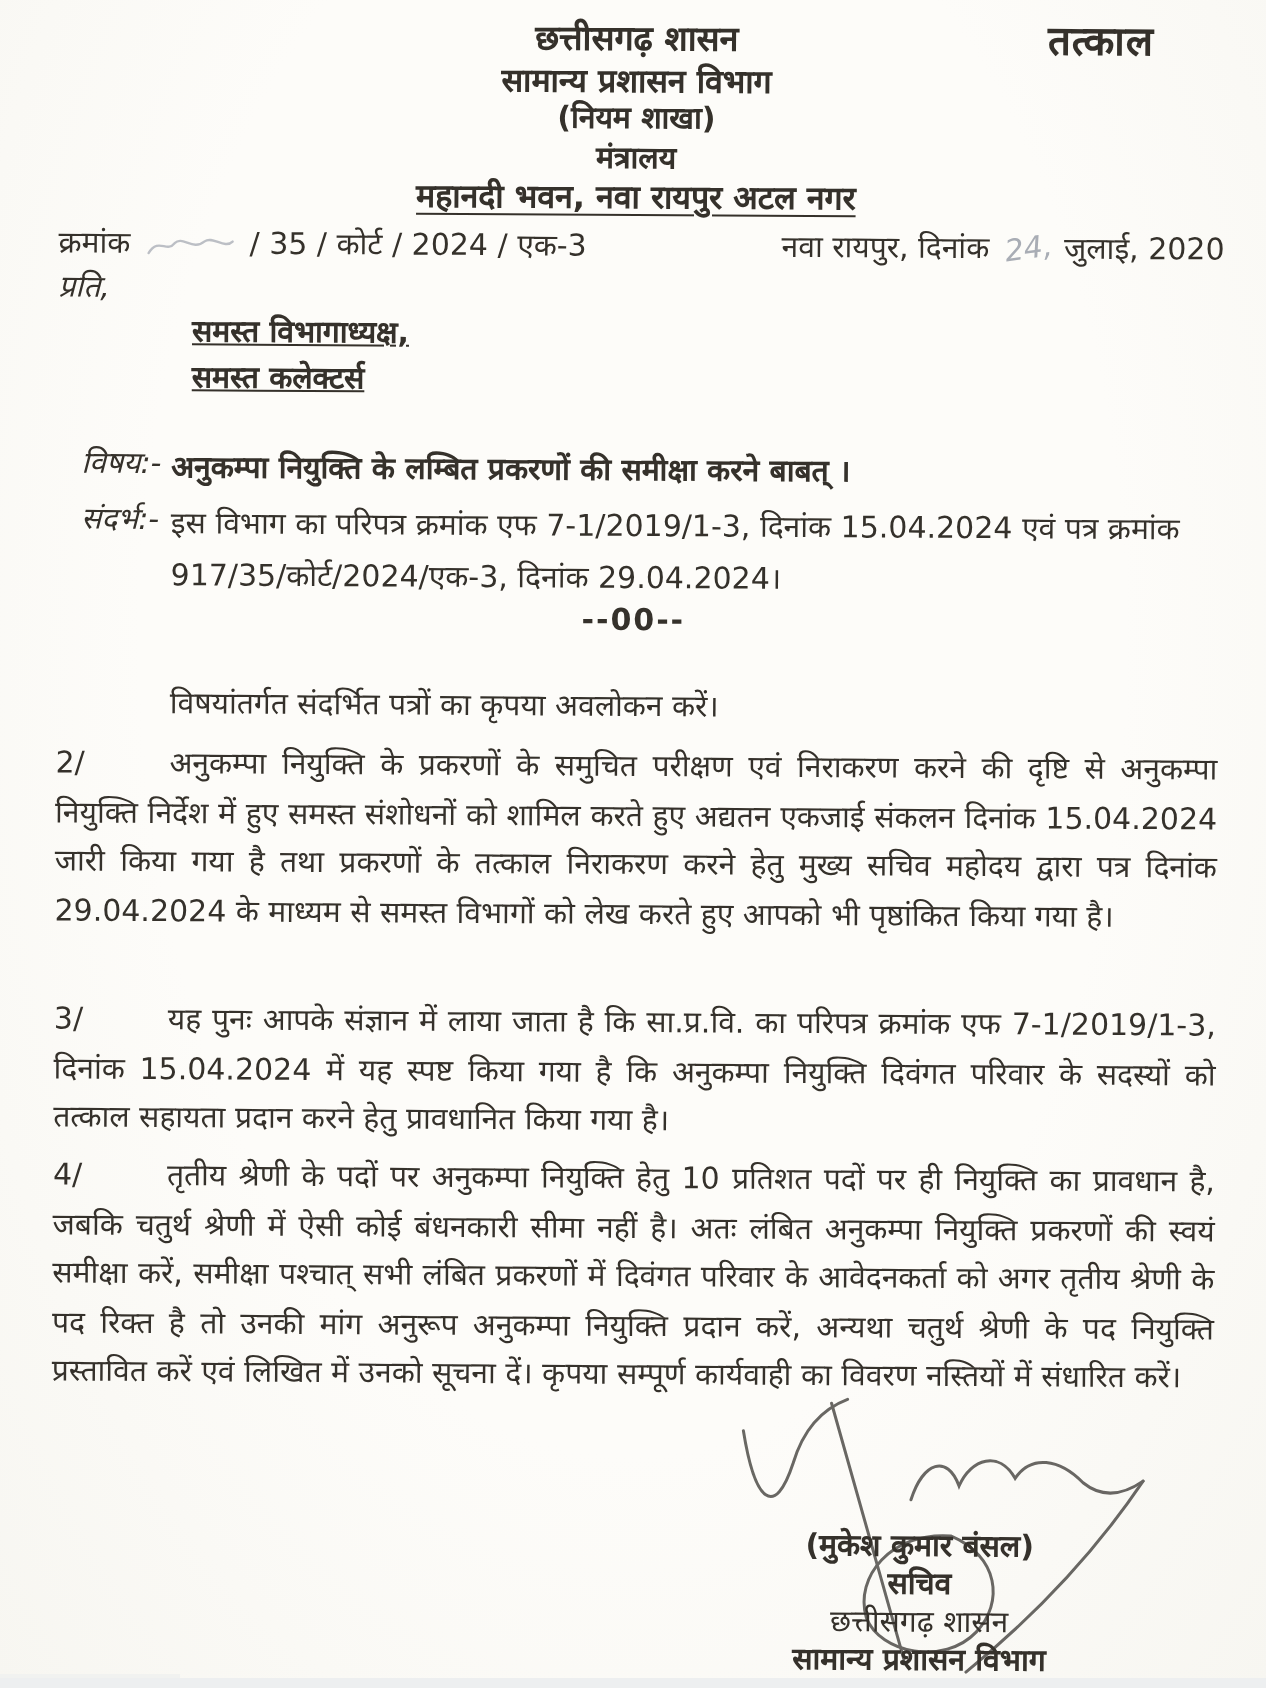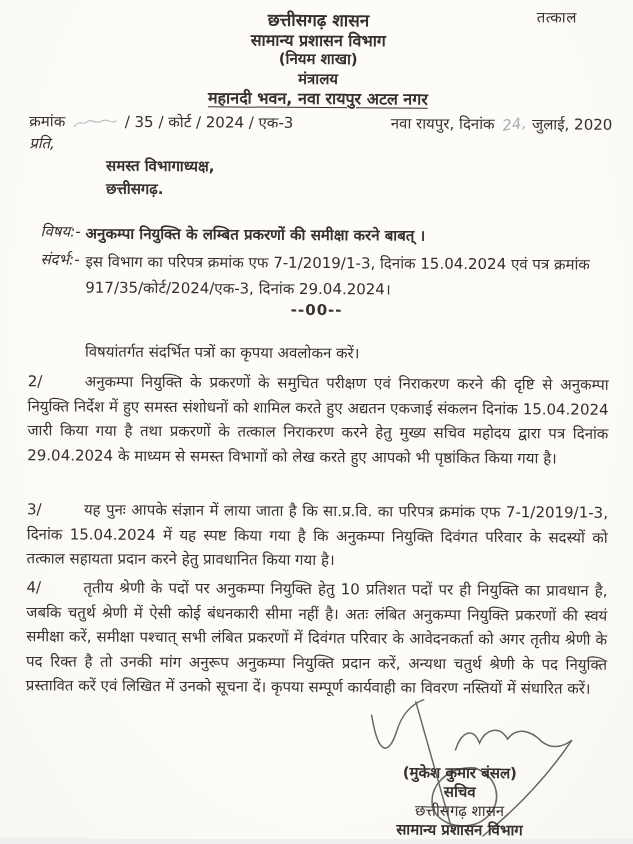--- a/index.html
+++ b/index.html
@@ -9,35 +9,35 @@
     margin:0 auto;
     background:radial-gradient(ellipse at 50% 38%, #fdfcf9 55%, #f7f6f1 100%);
     overflow:hidden;
     font-family:"DejaVu Sans","Liberation Sans",sans-serif;
     color:#35312b;
     font-size:15px;
   }
   .tilt{position:absolute;inset:0;transform:rotate(0.35deg);transform-origin:50% 40%;}
   .abs{position:absolute;}
   .bold{font-weight:700;}
-  .urgency{top:5px;right:58px;font-weight:400;font-size:15px;letter-spacing:.5px;}
+  .urgency{top:5px;right:58px;font-weight:700;font-size:20px;letter-spacing:.5px;}
   .header{top:11px;left:0;right:0;text-align:center;line-height:19.5px;font-weight:700;}
   .header .h1{font-size:17px;}
   .header .h2{font-size:16px;}
   .header .h3,.header .h4{font-size:15px;}
   .header .h5{font-size:16px;text-decoration:underline;text-underline-offset:3px;}
   .refline{top:112px;left:28px;right:22px;display:flex;justify-content:space-between;align-items:baseline;}
   .refleft,.refright{white-space:nowrap;}
   .hand{
     color:#a9adb5;font-style:italic;display:inline-block;
     transform:rotate(-8deg);margin:0 1px 0 3px;font-size:15px;
   }
   .squiggle{vertical-align:middle;margin:0 2px;}
   .prati{top:134px;left:28px;font-style:italic;}
-  .addr{top:156px;left:105px;line-height:22.5px;font-weight:700;}
+  .addr{top:156px;left:95px;line-height:22.5px;font-weight:700;text-decoration:underline;}
   .labelrow{left:28px;right:22px;}
   .labelrow .lbl{position:absolute;left:12px;top:0;font-style:italic;}
   .labelrow .cnt{display:block;margin-left:57px;text-align:left;line-height:26px;}
   .subject-row{top:222px;}
   .subject-row .cnt{font-weight:700;}
   .reference-row{top:250px;}
   .divider{top:301px;left:0;right:0;text-align:center;font-weight:700;letter-spacing:1px;}
   .intro{top:342px;left:85px;right:40px;}
   .bodypara{left:28px;right:24px;text-align:justify;line-height:24.6px;}
   .bodypara .pnum{position:absolute;left:0;top:0;}
@@ -80,21 +80,21 @@
         <span>नवा रायपुर, दिनांक</span>
         <span class="hand">24,</span>
         <span>जुलाई, 2020</span>
       </span>
     </div>
 
     <div class="abs prati">प्रति,</div>
 
     <div class="abs addr">
       <div>समस्त विभागाध्यक्ष,</div>
-      <div>छत्तीसगढ़.</div>
+      <div>समस्त कलेक्टर्स</div>
     </div>
 
     <div class="abs labelrow subject-row">
       <span class="lbl">विषय:-</span>
       <span class="cnt">अनुकम्पा नियुक्ति के लम्बित प्रकरणों की समीक्षा करने बाबत् ।</span>
     </div>
 
     <div class="abs labelrow reference-row">
       <span class="lbl">संदर्भ:-</span>
       <span class="cnt">इस विभाग का परिपत्र क्रमांक एफ 7-1/2019/1-3, दिनांक 15.04.2024 एवं पत्र क्रमांक 917/35/कोर्ट/2024/एक-3, दिनांक 29.04.2024।</span>

